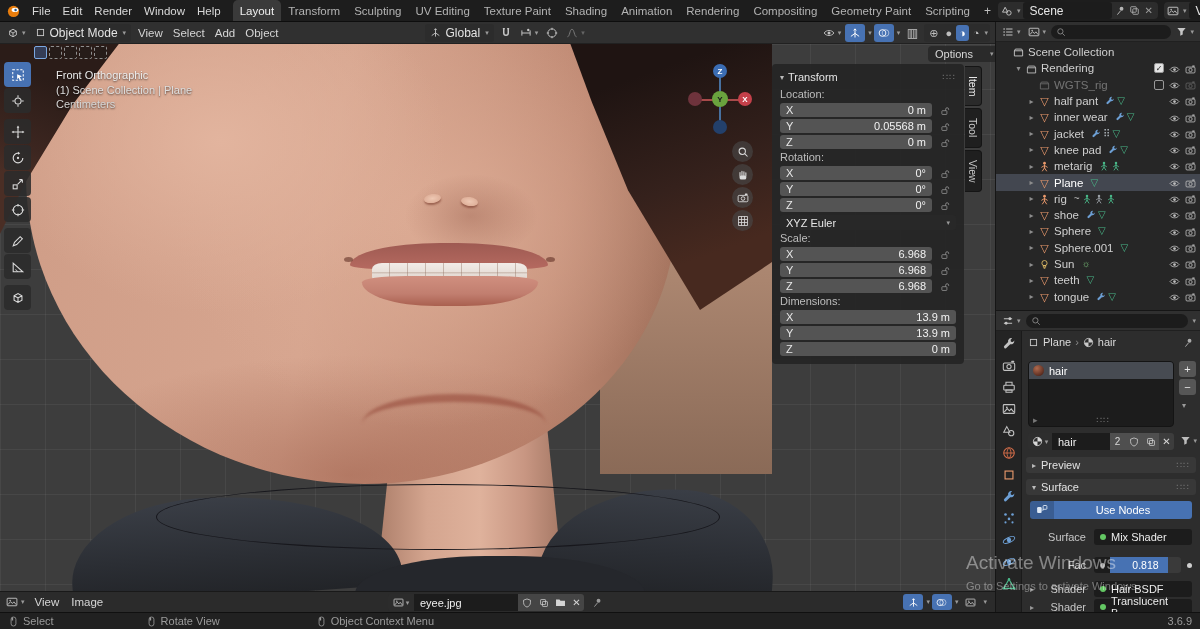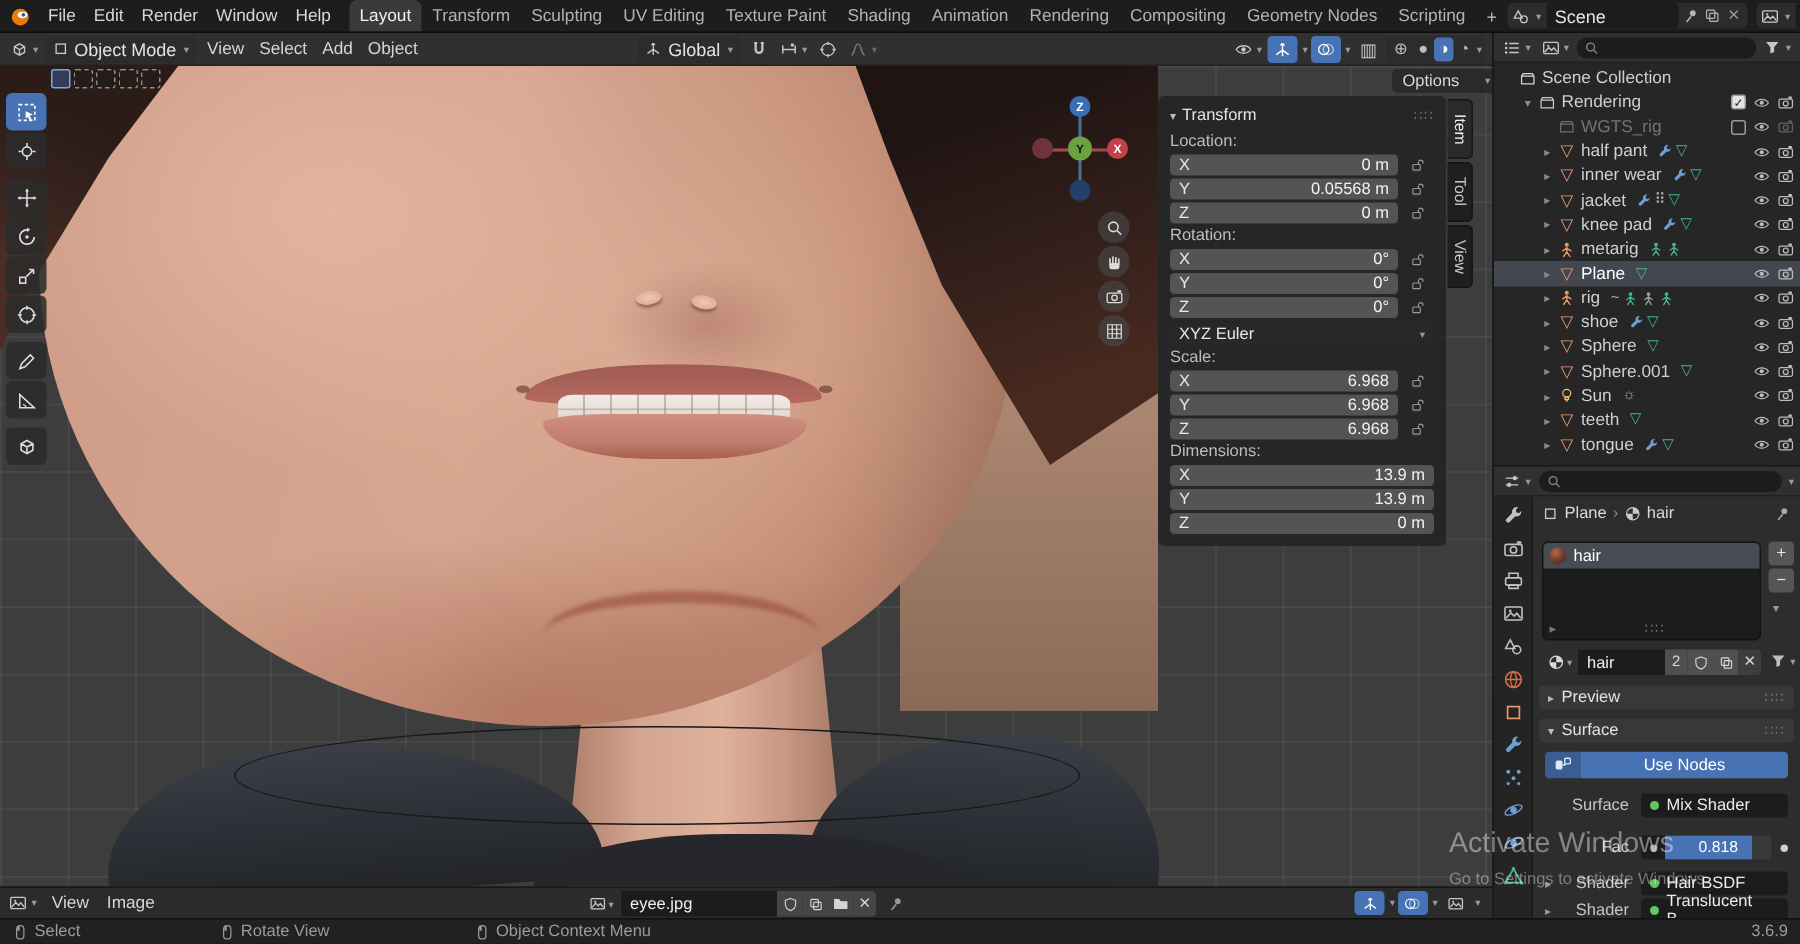--- a/index.html
+++ b/index.html
@@ -359,21 +359,21 @@
     <div id="workspaces">
         <span class="ws-tab active">Layout</span>
         <span class="ws-tab">Transform</span>
         <span class="ws-tab">Sculpting</span>
         <span class="ws-tab">UV Editing</span>
         <span class="ws-tab">Texture Paint</span>
         <span class="ws-tab">Shading</span>
         <span class="ws-tab">Animation</span>
         <span class="ws-tab">Rendering</span>
         <span class="ws-tab">Compositing</span>
-        <span class="ws-tab">Geometry Nodes</span>
+        <span class="ws-tab">Geometry Paint</span>
         <span class="ws-tab">Scripting</span>
       </div>
     <span class="ws-add">+</span>
     <div style="margin-left:auto;display:flex;align-items:center;">
       <div class="tb-widget" style="width:160px">
         <svg class="ic" style="width:12px;height:12px;color:#c9c9c9">
             <use href="#i-scene"></use>
           </svg>
         <span class="chev">▾</span>
         <span class="tb-field" style="flex:1">Scene</span>
@@ -493,20 +493,25 @@
     <div class="art" id="plane-ellipse"></div>
 
     <div id="toolmode">
       <span class="tm on"></span>
       <span class="tm"></span>
       <span class="tm"></span>
       <span class="tm"></span>
       <span class="tm"></span>
     </div>
 
+    <div id="vp-text">
+      <div class="l1">Front Orthographic</div>
+      <div class="l2">(1) Scene Collection | Plane</div>
+      <div class="l3">Centimeters</div>
+    </div>
 
     <div id="toolbar">
         <div class="tool-btn on">
           <svg class="ic" viewBox="0 0 16 16" style="height: 14px; width: 14px;">
             <rect x="2" y="2" width="12" height="12" fill="none" stroke="currentColor" stroke-width="1.2" stroke-dasharray="2.5 1.8"></rect>
             <path d="M7 7 L12.5 9.5 L10 10.5 L11.5 13 L10 14 L8.5 11.2 L7 12.8 Z" fill="currentColor"></path>
           </svg>
         </div>
         <div class="tool-btn">
           <svg class="ic" style="height: 14px; width: 14px;">

